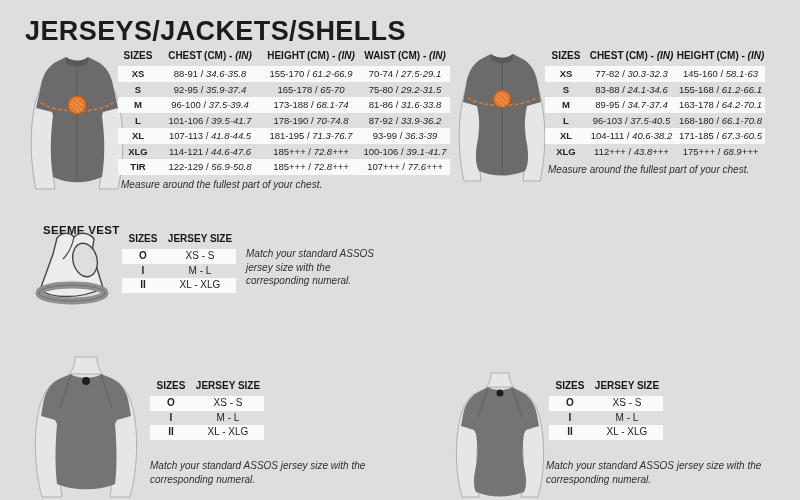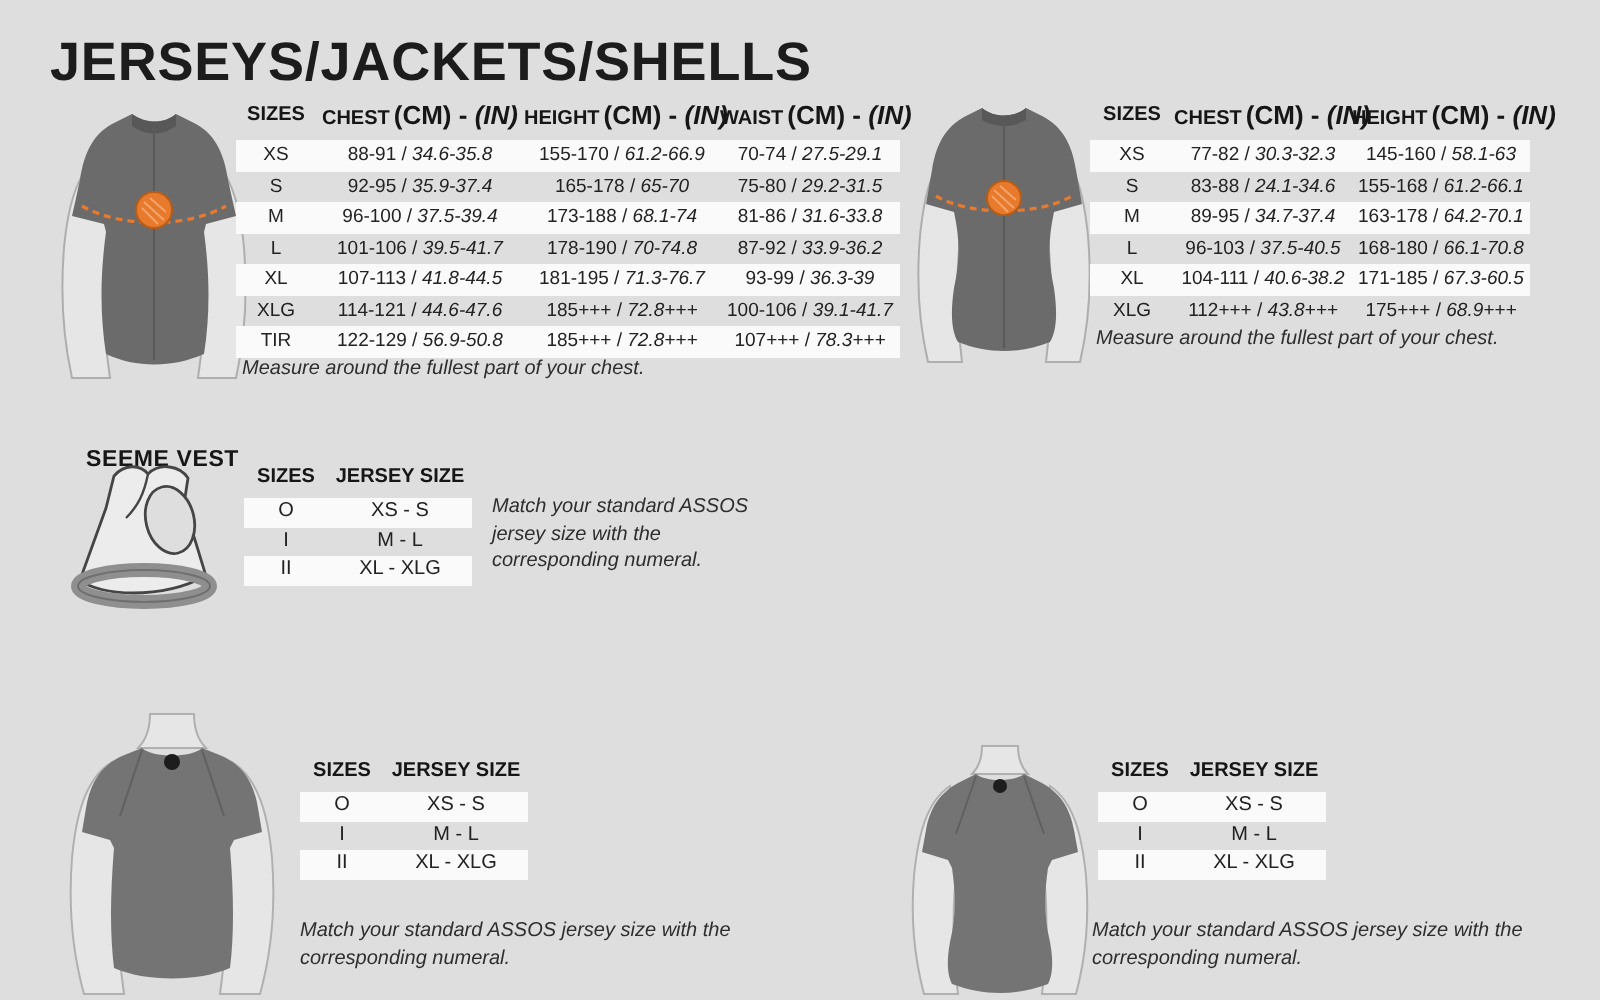--- a/index.html
+++ b/index.html
@@ -28,32 +28,32 @@
   }
   table.chart { border-collapse:collapse; table-layout:fixed; }
   table.chart th {
     font-size:10px;
     font-weight:bold;
     text-align:center;
     padding:0 0 5px 0;
     white-space:nowrap;
     color:#161616;
   }
-  table.chart th .u { font-size:13px; margin-left:2px; letter-spacing:0; }
+  table.chart th .u { font-size:10px; margin-left:2px; letter-spacing:0; }
   table.chart th .u i { font-style:italic; }
   table.chart tbody td {
     font-size:9.5px;
     height:15.5px;
     text-align:center;
     white-space:nowrap;
     color:#222;
     line-height:1;
   }
   table.chart tbody td i { font-style:italic; }
-  table.chart tbody td.size { font-weight:normal; font-style:normal; }
+  table.chart tbody td.size { font-weight:bold; font-style:normal; }
   table.chart tbody tr:nth-child(odd) { background:#fafafa; }
   table.small tbody td { height:14.5px; font-size:10px; }
   .note {
     font-size:10px;
     color:#2e2e2e;
     line-height:1.35;
     font-style:italic;
   }
   svg { display:block; }
 </style>
@@ -124,21 +124,21 @@
         <tr>
           <td class="size">XLG</td>
           <td>114-121 / <i>44.6-47.6</i></td>
           <td>185+++ / <i>72.8+++</i></td>
           <td>100-106 / <i>39.1-41.7</i></td>
         </tr>
         <tr>
           <td class="size">TIR</td>
           <td>122-129 / <i>56.9-50.8</i></td>
           <td>185+++ / <i>72.8+++</i></td>
-          <td>107+++ / <i>78.3+++</i></td>
+          <td>107+++ / <i>77.6+++</i></td>
         </tr>
       </tbody>
   </table>
   <div class="note abs" style="left:121px;top:178px;">Measure around the fullest part of your chest.</div>
 
   <svg class="abs" style="left:452px;top:50px;" width="100" height="132" viewBox="0 0 100 132">
     <path d="M26 22 C14 30 10 48 8 68 C6 92 8 114 12 131 L29 131 C26 106 26 82 29 60 Z" fill="#e6e6e6" stroke="#aeaeae" stroke-width="1"></path>
     <path d="M74 22 C86 30 90 48 92 68 C94 92 92 114 88 131 L71 131 C74 106 74 82 71 60 Z" fill="#e6e6e6" stroke="#aeaeae" stroke-width="1"></path>
     <path d="M39 4 C45 9 55 9 61 4 L69 8 C79 13 84 22 86 35 L89 52 L75 56 C72 70 72 80 75 94 C77 108 76 116 73 121 C58 127 42 127 27 121 C24 116 23 108 25 94 C28 80 28 70 25 56 L11 52 L14 35 C16 22 21 13 31 8 Z" fill="#6b6b6b"></path>
     <path d="M39 4 C45 9 55 9 61 4 L61 10 C54 14 46 14 39 10 Z" fill="#585858"></path>

